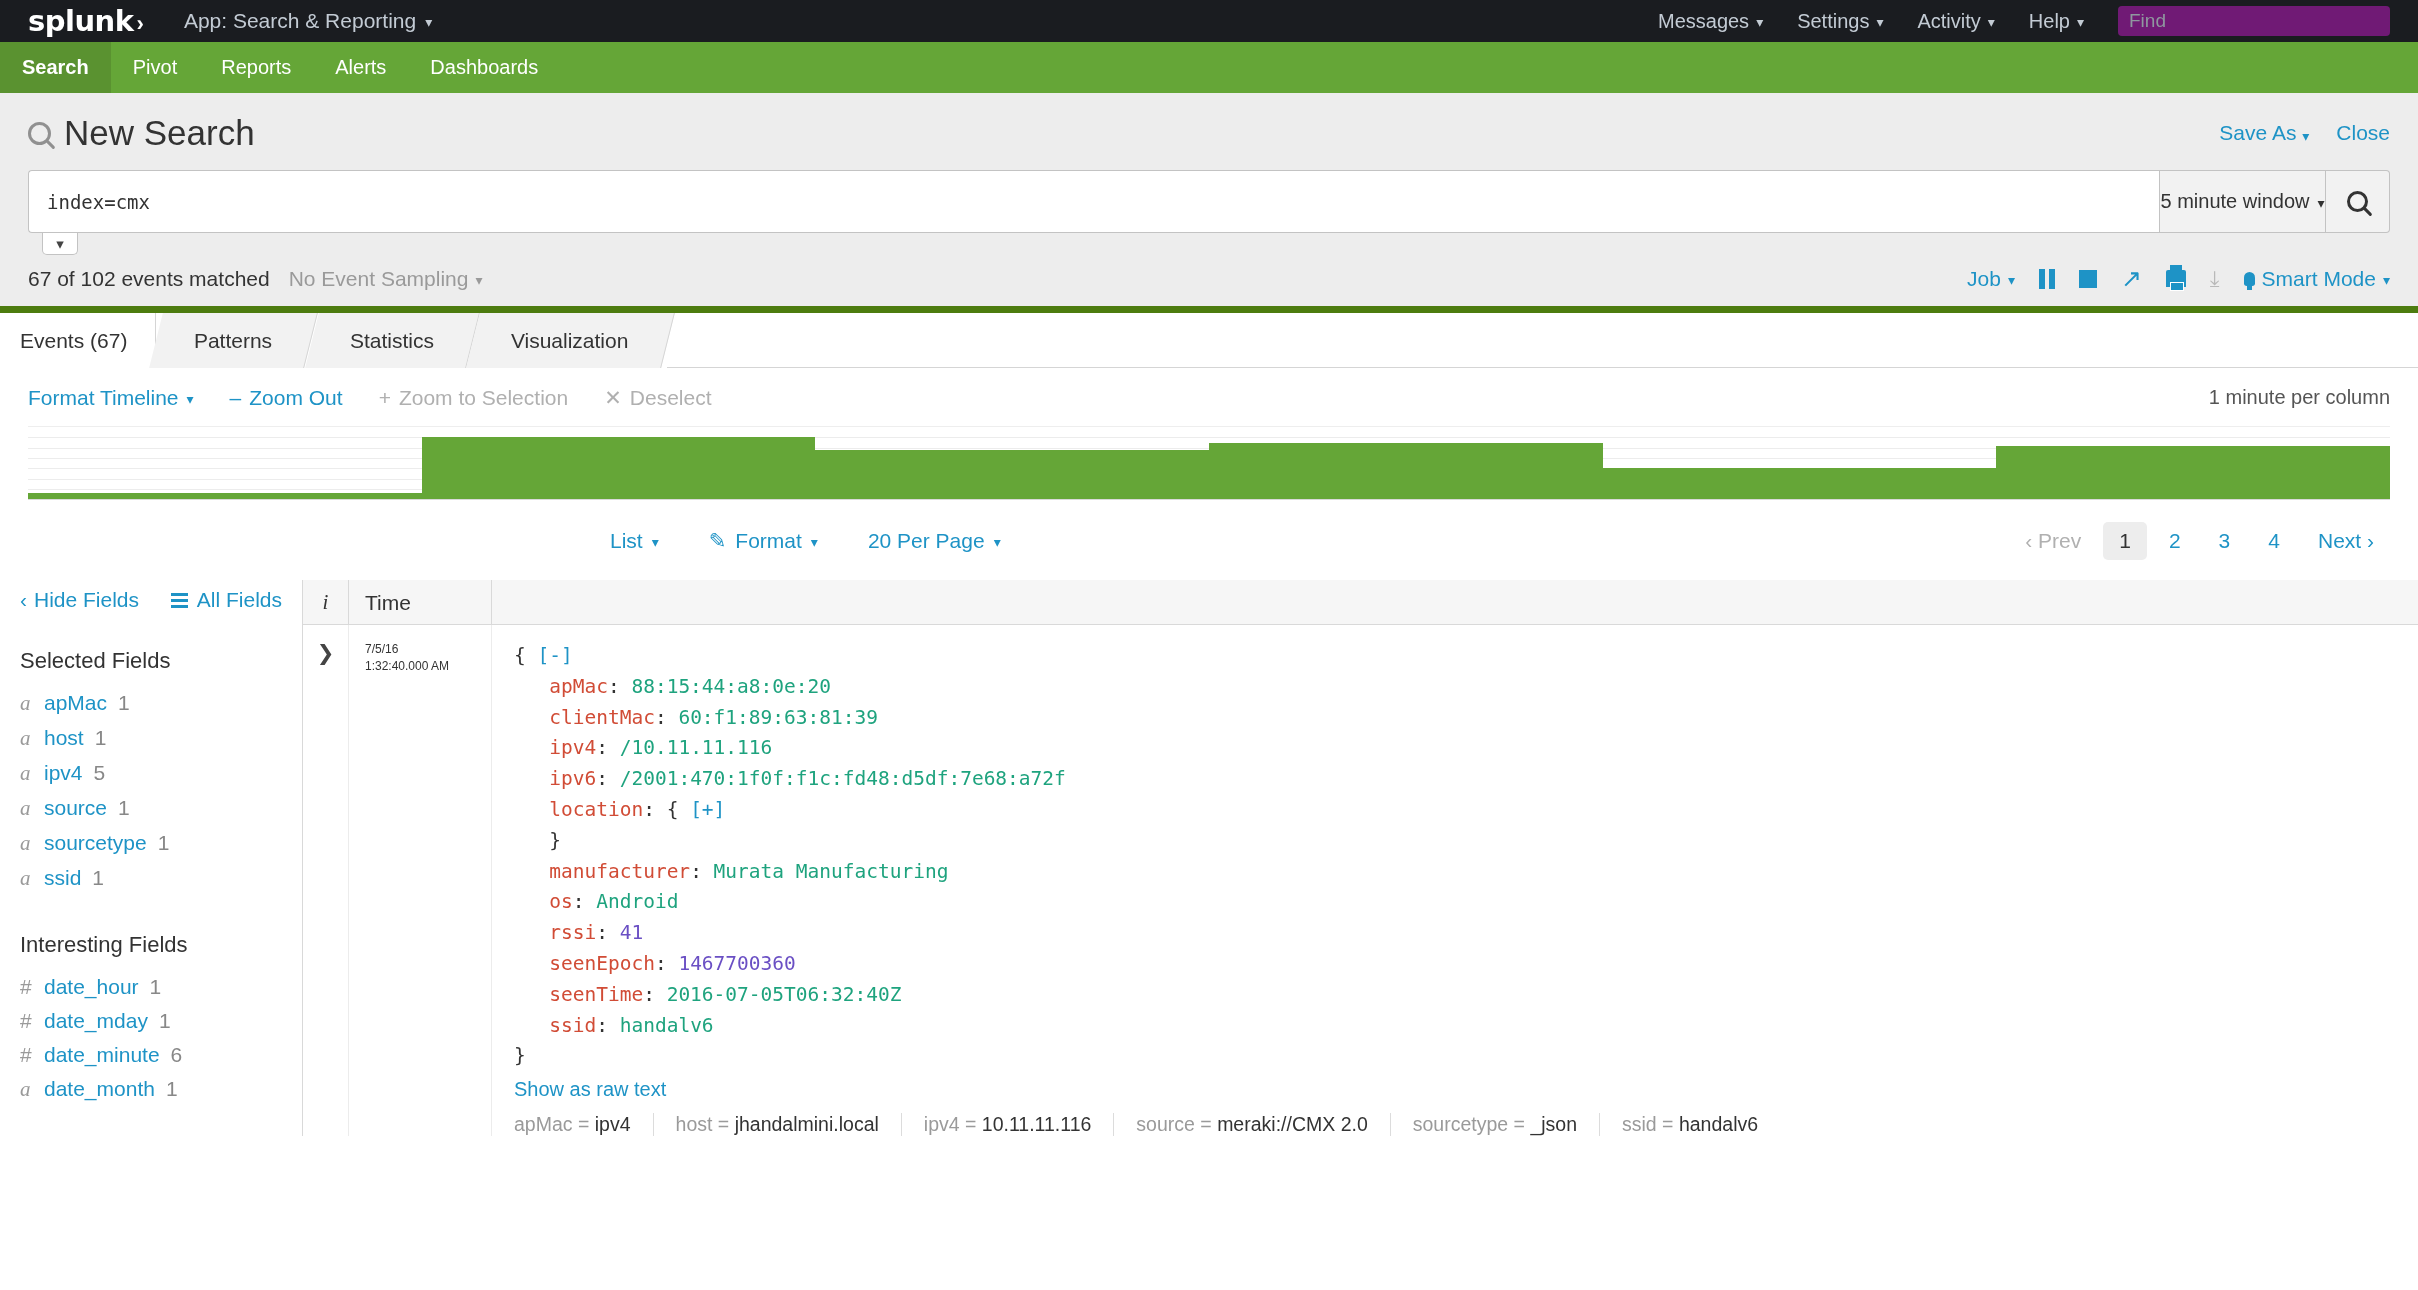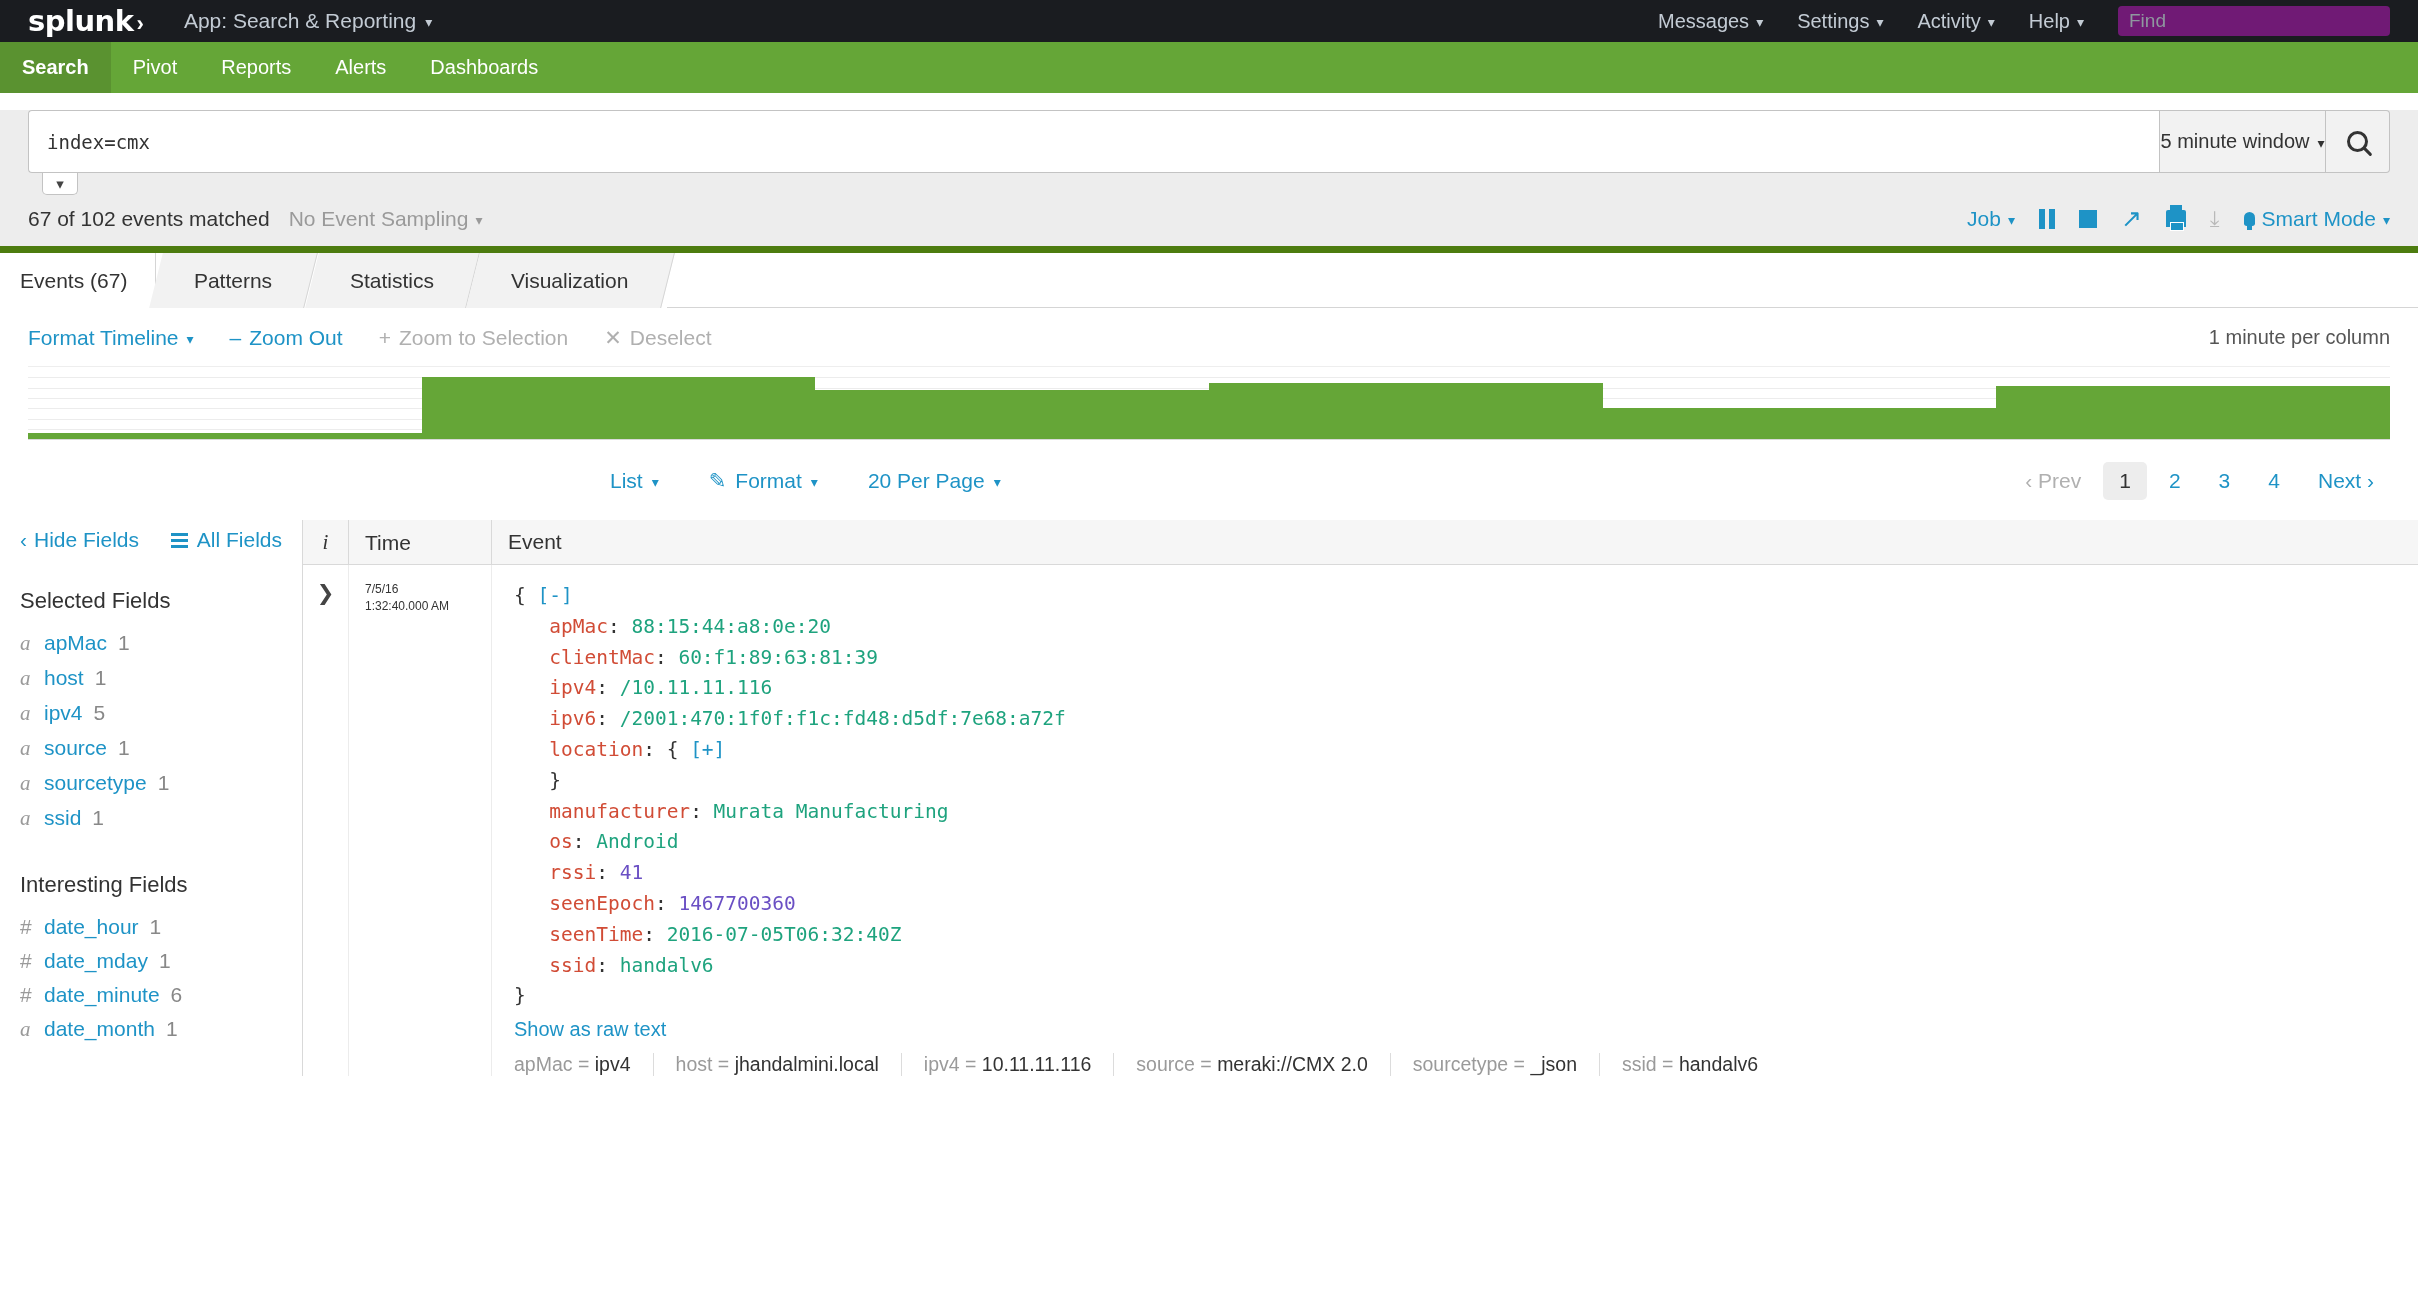--- a/index.html
+++ b/index.html
@@ -242,20 +242,33 @@
 
 <div class="navbar">
   <div class="nav-item active">Search</div>
   <div class="nav-item">Pivot</div>
   <div class="nav-item">Reports</div>
   <div class="nav-item">Alerts</div>
   <div class="nav-item">Dashboards</div>
 </div>
 
 <div class="searchpane">
+  <div class="sh-row">
+    <div class="page-title">
+      <span class="mag"></span>
+      <span>New Search</span>
+    </div>
+    <div class="sh-right">
+      <div class="link">
+        <span>Save As</span>
+        <span class="chev">▾</span>
+      </div>
+      <div class="link">Close</div>
+    </div>
+  </div>
 
   <div class="searchbar-row">
     <div class="searchbar">
       <input type="text" value="index=cmx" style="">
     </div>
     <div class="timepicker">
       <span>5 minute window</span>
       <span class="chev">▾</span>
     </div>
     <div class="searchbtn">
@@ -454,21 +467,20 @@
         <span class="f-name">date_month</span>
         <span class="f-count">1</span>
       </div>
     </div>
   </div>
 
   <div class="events">
     <div class="ev-head">
       <div class="c-i">i</div>
       <div class="c-time">Time</div>
-      <div class="c-event">Event</div>
     </div>
 
     <div class="ev-row">
       <div class="c-i">
         <span class="caret">❯</span>
       </div>
       <div class="c-time">
         <div>7/5/16</div>
         <div>1:32:40.000 AM</div>
       </div>

